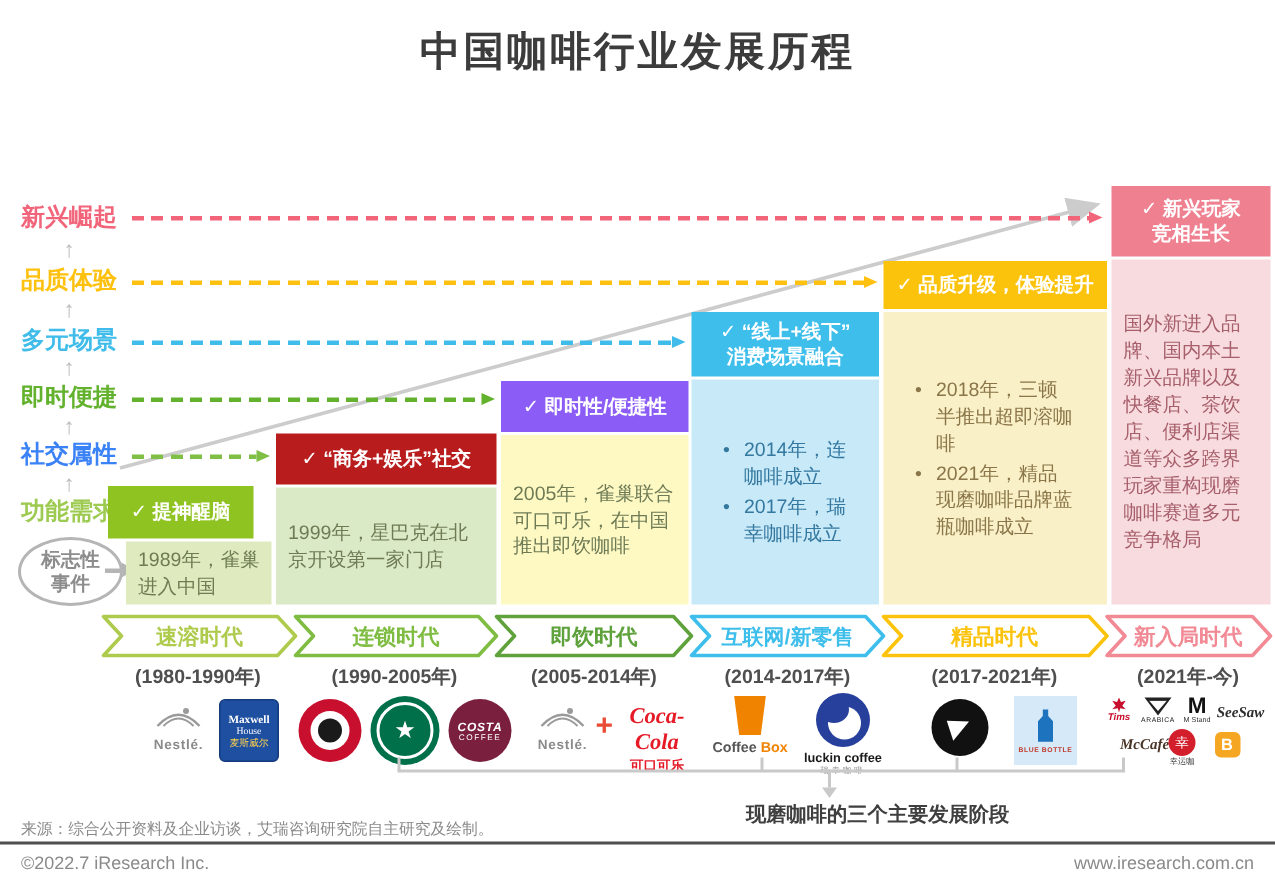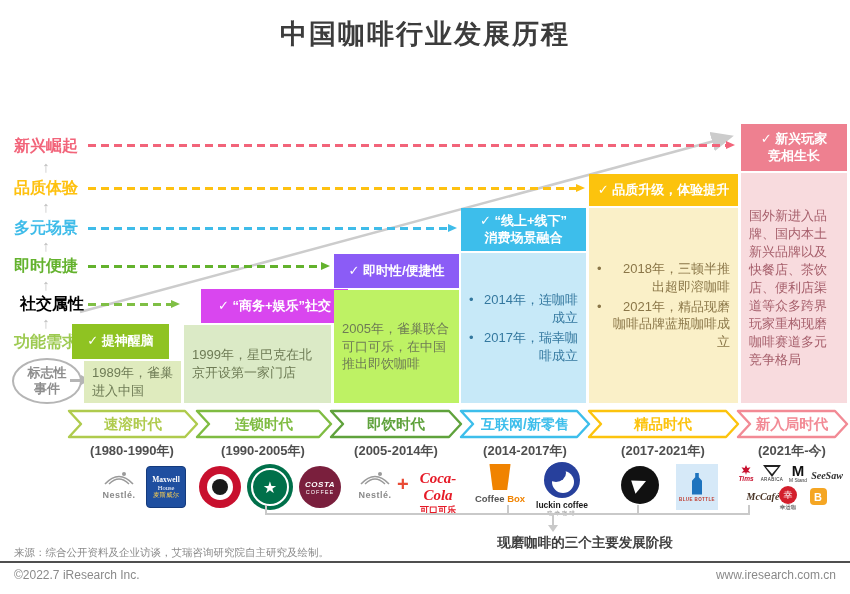--- a/index.html
+++ b/index.html
@@ -6,46 +6,46 @@
   #canvas{position:relative;width:850px;height:594px;background:#fff;overflow:hidden;
           font-family:"Liberation Sans","DejaVu Sans",sans-serif;border-radius:19px;}
   .abs{position:absolute;}
 
   
   .title{left:0;top:16px;width:850px;text-align:center;font-size:27px;font-weight:bold;color:#3c3c3c;letter-spacing:2px;}
 
   
   .axis-label{left:14px;width:76px;height:20px;font-size:16px;font-weight:bold;line-height:20px;}
   .a1{color:#F2647A;} .a2{color:#FEC110;} .a3{color:#3FBCE9;}
-  .a4{color:#63B22D;} .a5{color:#000000;text-align:center;} .a6{color:#9DCA51;}
+  .a4{color:#63B22D;} .a5{color:#3b82f6;} .a6{color:#9DCA51;}
   .up-arrow{left:36px;width:20px;text-align:center;color:#bdbdbd;font-size:15px;font-weight:bold;}
 
   
   .dash{height:3px;background:repeating-linear-gradient(90deg,currentColor 0 8px,transparent 8px 13px);}
   .dash::after{content:'';position:absolute;right:-9px;top:-3px;width:0;height:0;
                border-left:9px solid;border-top:4.5px solid transparent;border-bottom:4.5px solid transparent;}
 
   
   .marker{left:12px;top:358px;width:66px;height:42px;border:2px solid #b5b5b5;border-radius:50%;
           display:flex;align-items:center;justify-content:center;text-align:center;
           font-size:13px;font-weight:bold;color:#8d8d8d;line-height:1.2;white-space:pre-line;}
   .marker-line{left:70px;top:379px;width:12px;height:2.5px;background:#b5b5b5;}
   .marker-tri{left:81px;top:375px;width:0;height:0;border-left:9px solid #b5b5b5;
               border-top:5px solid transparent;border-bottom:5px solid transparent;}
 
   
   .stage-header{color:#fff;font-weight:bold;font-size:13px;display:flex;align-items:center;justify-content:center;
                 text-align:center;white-space:pre-line;line-height:1.3;}
   .stage-body{display:flex;align-items:center;font-size:13px;line-height:1.38;padding:4px 8px;box-sizing:border-box;}
-  .h1{background:#8FC322;} .h2{background:#d946ef;margin-left:17px;} .h3{background:#8b5cf6;}
+  .h1{background:#8FC322;} .h2{background:#b91c1c;} .h3{background:#8b5cf6;}
   .h4{background:#3DBEEB;} .h5{background:#FCC30D;} .h6{background:#EE8090;}
   .b1{background:#DFEBBE;color:#6e7b55;} .b2{background:#DBEAC6;color:#6e7b55;}
-  .b3{background:#bef264;color:#6e7b55;} .b4{background:#C7E9F8;color:#34789f;}
+  .b3{background:#fef9c3;color:#6e7b55;} .b4{background:#C7E9F8;color:#34789f;}
   .b5{background:#FAF0C8;color:#8a7648;} .b6{background:#F8DBDE;color:#a65f6b;}
-  ul.blist{list-style:none;margin:0;padding:0;text-align:right;}
+  ul.blist{list-style:none;margin:13px;padding:0;}
   ul.blist li{position:relative;padding-left:14px;margin:2px 0;}
   ul.blist li::before{content:'•';position:absolute;left:0;top:0;}
 
   
   .date{width:130px;text-align:center;font-size:13px;font-weight:bold;color:#4f4f4f;}
 
   
   .brk{background:#c9c9c9;}
   .brk-tri{width:0;height:0;border-top:7px solid #c9c9c9;border-left:5.5px solid transparent;border-right:5.5px solid transparent;}
   .brk-label{font-size:13.5px;font-weight:bold;color:#3f3f3f;text-align:center;}

